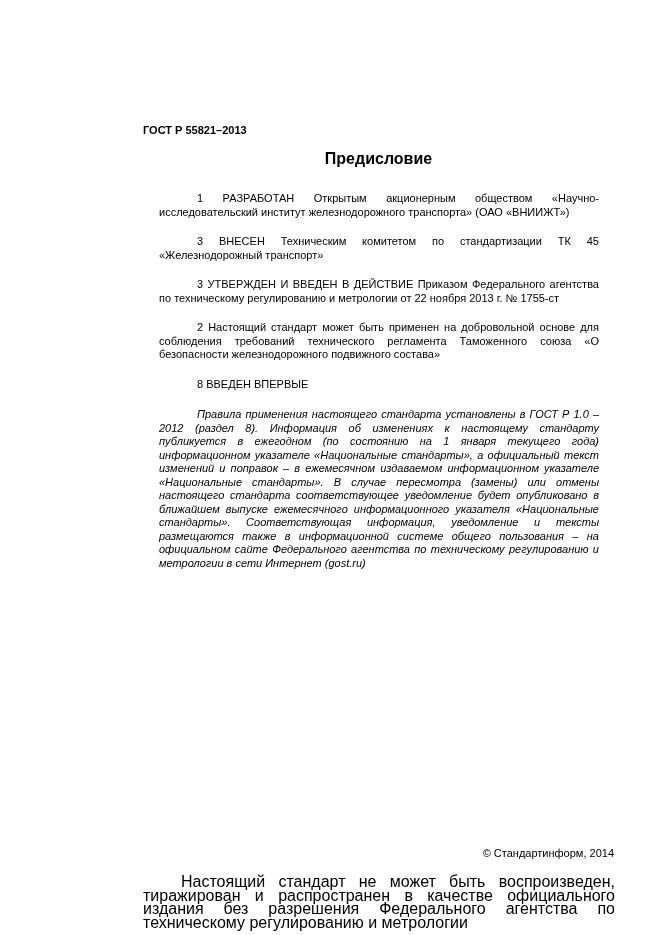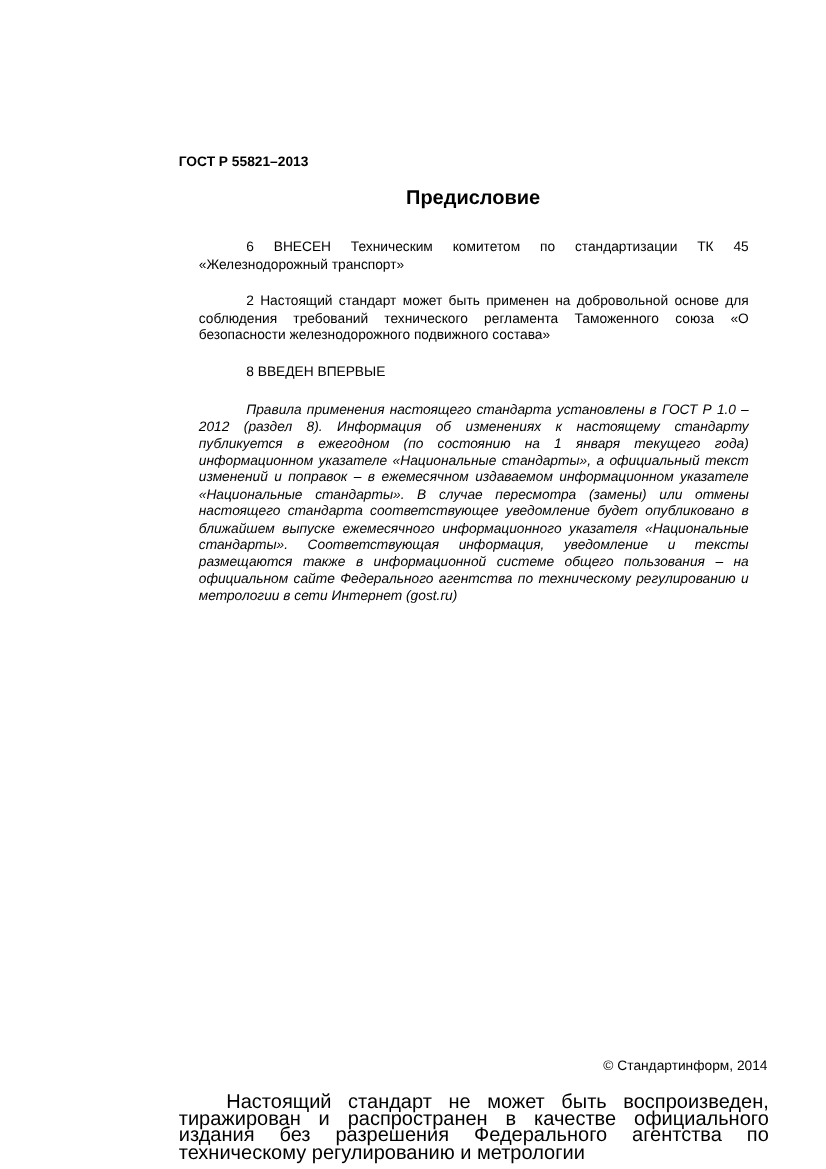--- a/index.html
+++ b/index.html
@@ -74,21 +74,23 @@
 </head>
 <body>
 
 <div class="page">
 
   <div class="doc-header">ГОСТ Р 55821–2013</div>
 
   <div class="page-title">Предисловие</div>
 
   <div class="content">
-    <p class="item">6 ВНЕСЕН Техническим комитетом по стандартизации ТК 45 «Железнодорожный транспорт»</p>
+    <p class="item">1 РАЗРАБОТАН Открытым акционерным обществом «Научно-исследовательский институт железнодорожного транспорта» (ОАО «ВНИИЖТ»)</p>
+    <p class="item">3 ВНЕСЕН Техническим комитетом по стандартизации ТК 45 «Железнодорожный транспорт»</p>
+    <p class="item">3 УТВЕРЖДЕН И ВВЕДЕН В ДЕЙСТВИЕ  Приказом Федерального агентства по техническому регулированию и метрологии от  22 ноября 2013 г.  № 1755-ст</p>
     <p class="item">2 Настоящий стандарт может быть применен на добровольной основе для соблюдения требований технического регламента Таможенного союза «О безопасности железнодорожного подвижного состава»</p>
     <p class="item">8 ВВЕДЕН ВПЕРВЫЕ</p>
     <p class="note">Правила применения настоящего стандарта установлены в ГОСТ Р 1.0 – 2012 (раздел 8). Информация об изменениях к настоящему стандарту публикуется в ежегодном (по состоянию на 1 января текущего года) информационном указателе «Национальные стандарты», а официальный текст изменений и поправок – в ежемесячном издаваемом информационном указателе «Национальные стандарты». В случае пересмотра (замены) или отмены настоящего стандарта соответствующее уведомление будет опубликовано в ближайшем выпуске ежемесячного информационного указателя «Национальные стандарты». Соответствующая информация, уведомление и тексты размещаются также в информационной системе общего пользования – на официальном сайте Федерального агентства по техническому регулированию и метрологии в сети Интернет (gost.ru)</p>
   </div>
 
   <div class="copyright">© Стандартинформ, 2014</div>
 
   <div class="restriction">Настоящий стандарт не может быть воспроизведен, тиражирован и распространен в качестве официального издания без разрешения Федерального агентства по техническому регулированию и метрологии</div>
 
   <div class="page-number">II</div>

